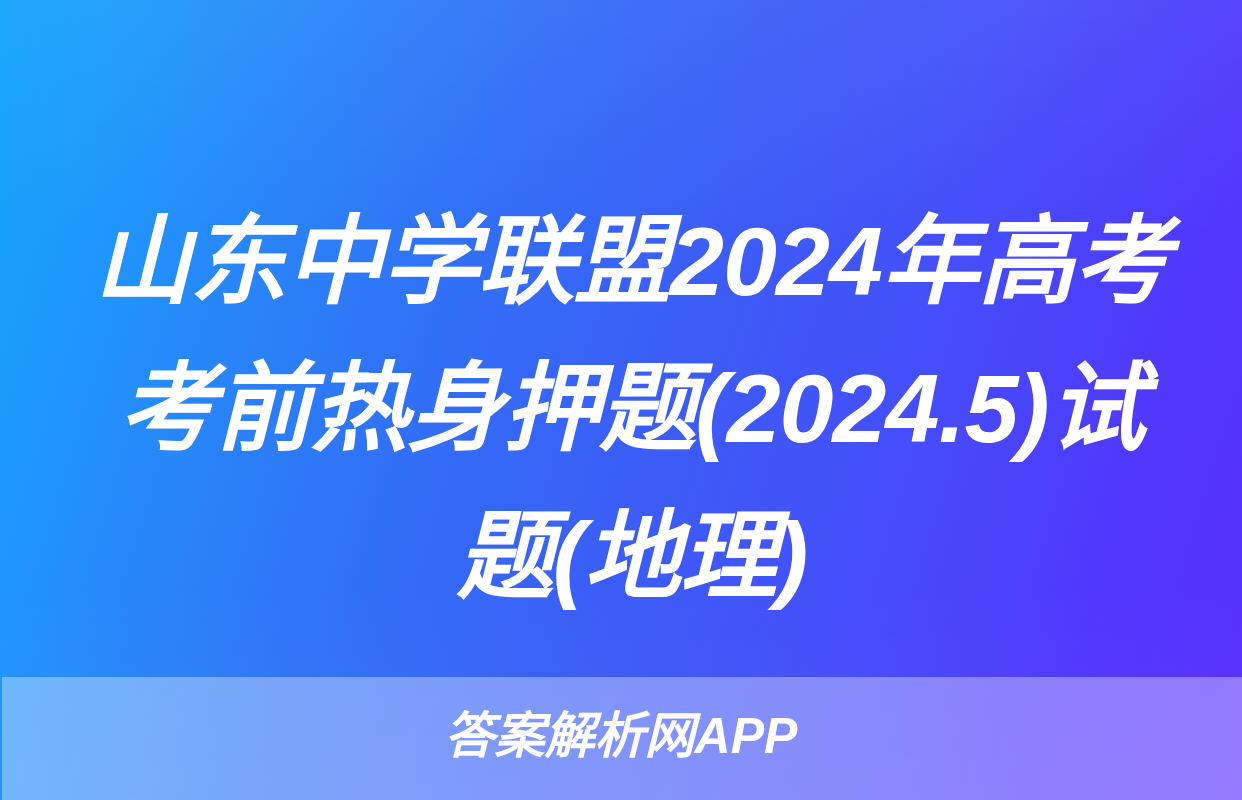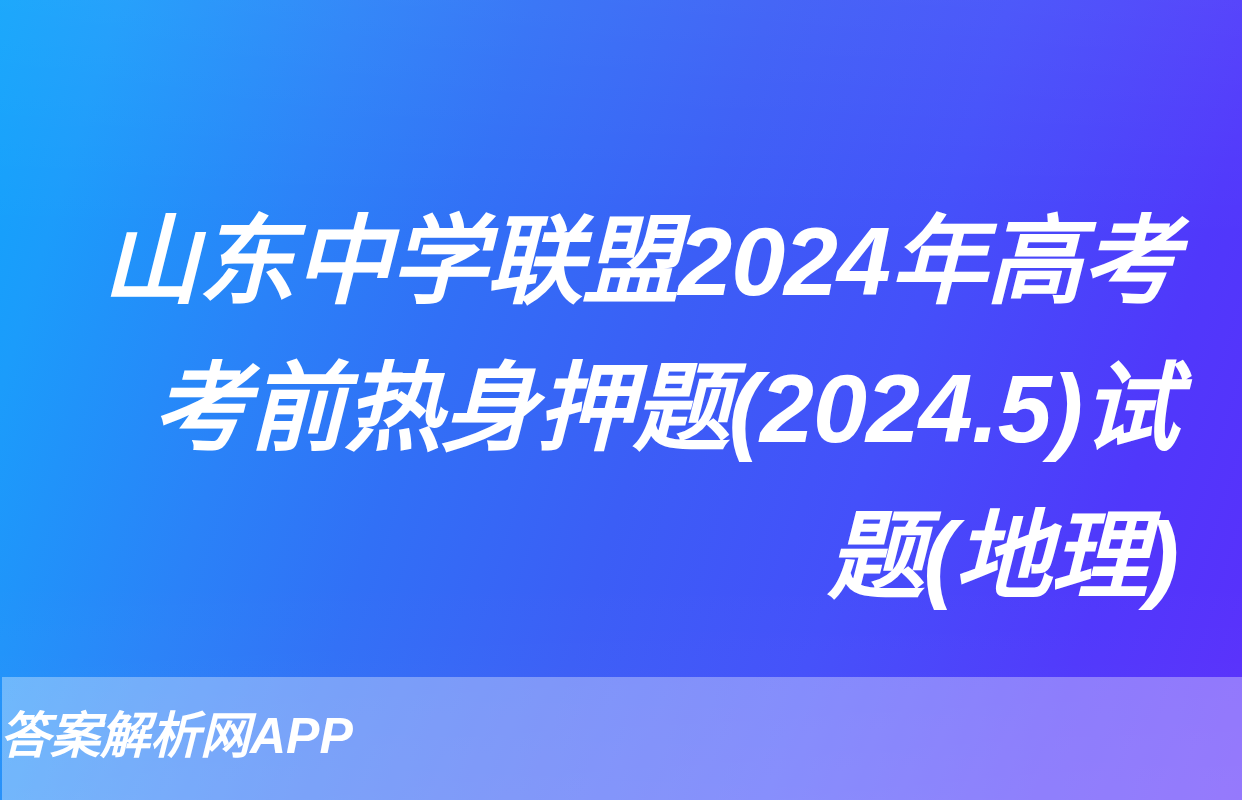--- a/index.html
+++ b/index.html
@@ -64,34 +64,35 @@
 
   .title {
     margin: 0;
     color: #ffffff;
     font-family: "Liberation Sans", "DejaVu Sans", sans-serif;
     font-size: 97px;
     font-weight: 700;
     font-style: italic;
     line-height: 1.52;
     letter-spacing: -1px;
-    text-align: right;
+    text-align: center;
     word-break: break-all;
     white-space: normal;
   }
 
   
   .watermark-wrap {
     position: absolute;
     left: 0;
     right: 0;
     top: 694px;
     height: 84px;
     display: flex;
     align-items: center;
+    justify-content: center;
   }
 
   .watermark {
     color: #ffffff;
     font-family: "Liberation Sans", "DejaVu Sans", sans-serif;
     font-size: 50px;
     font-weight: 700;
     font-style: italic;
     letter-spacing: 0px;
     line-height: 1;

